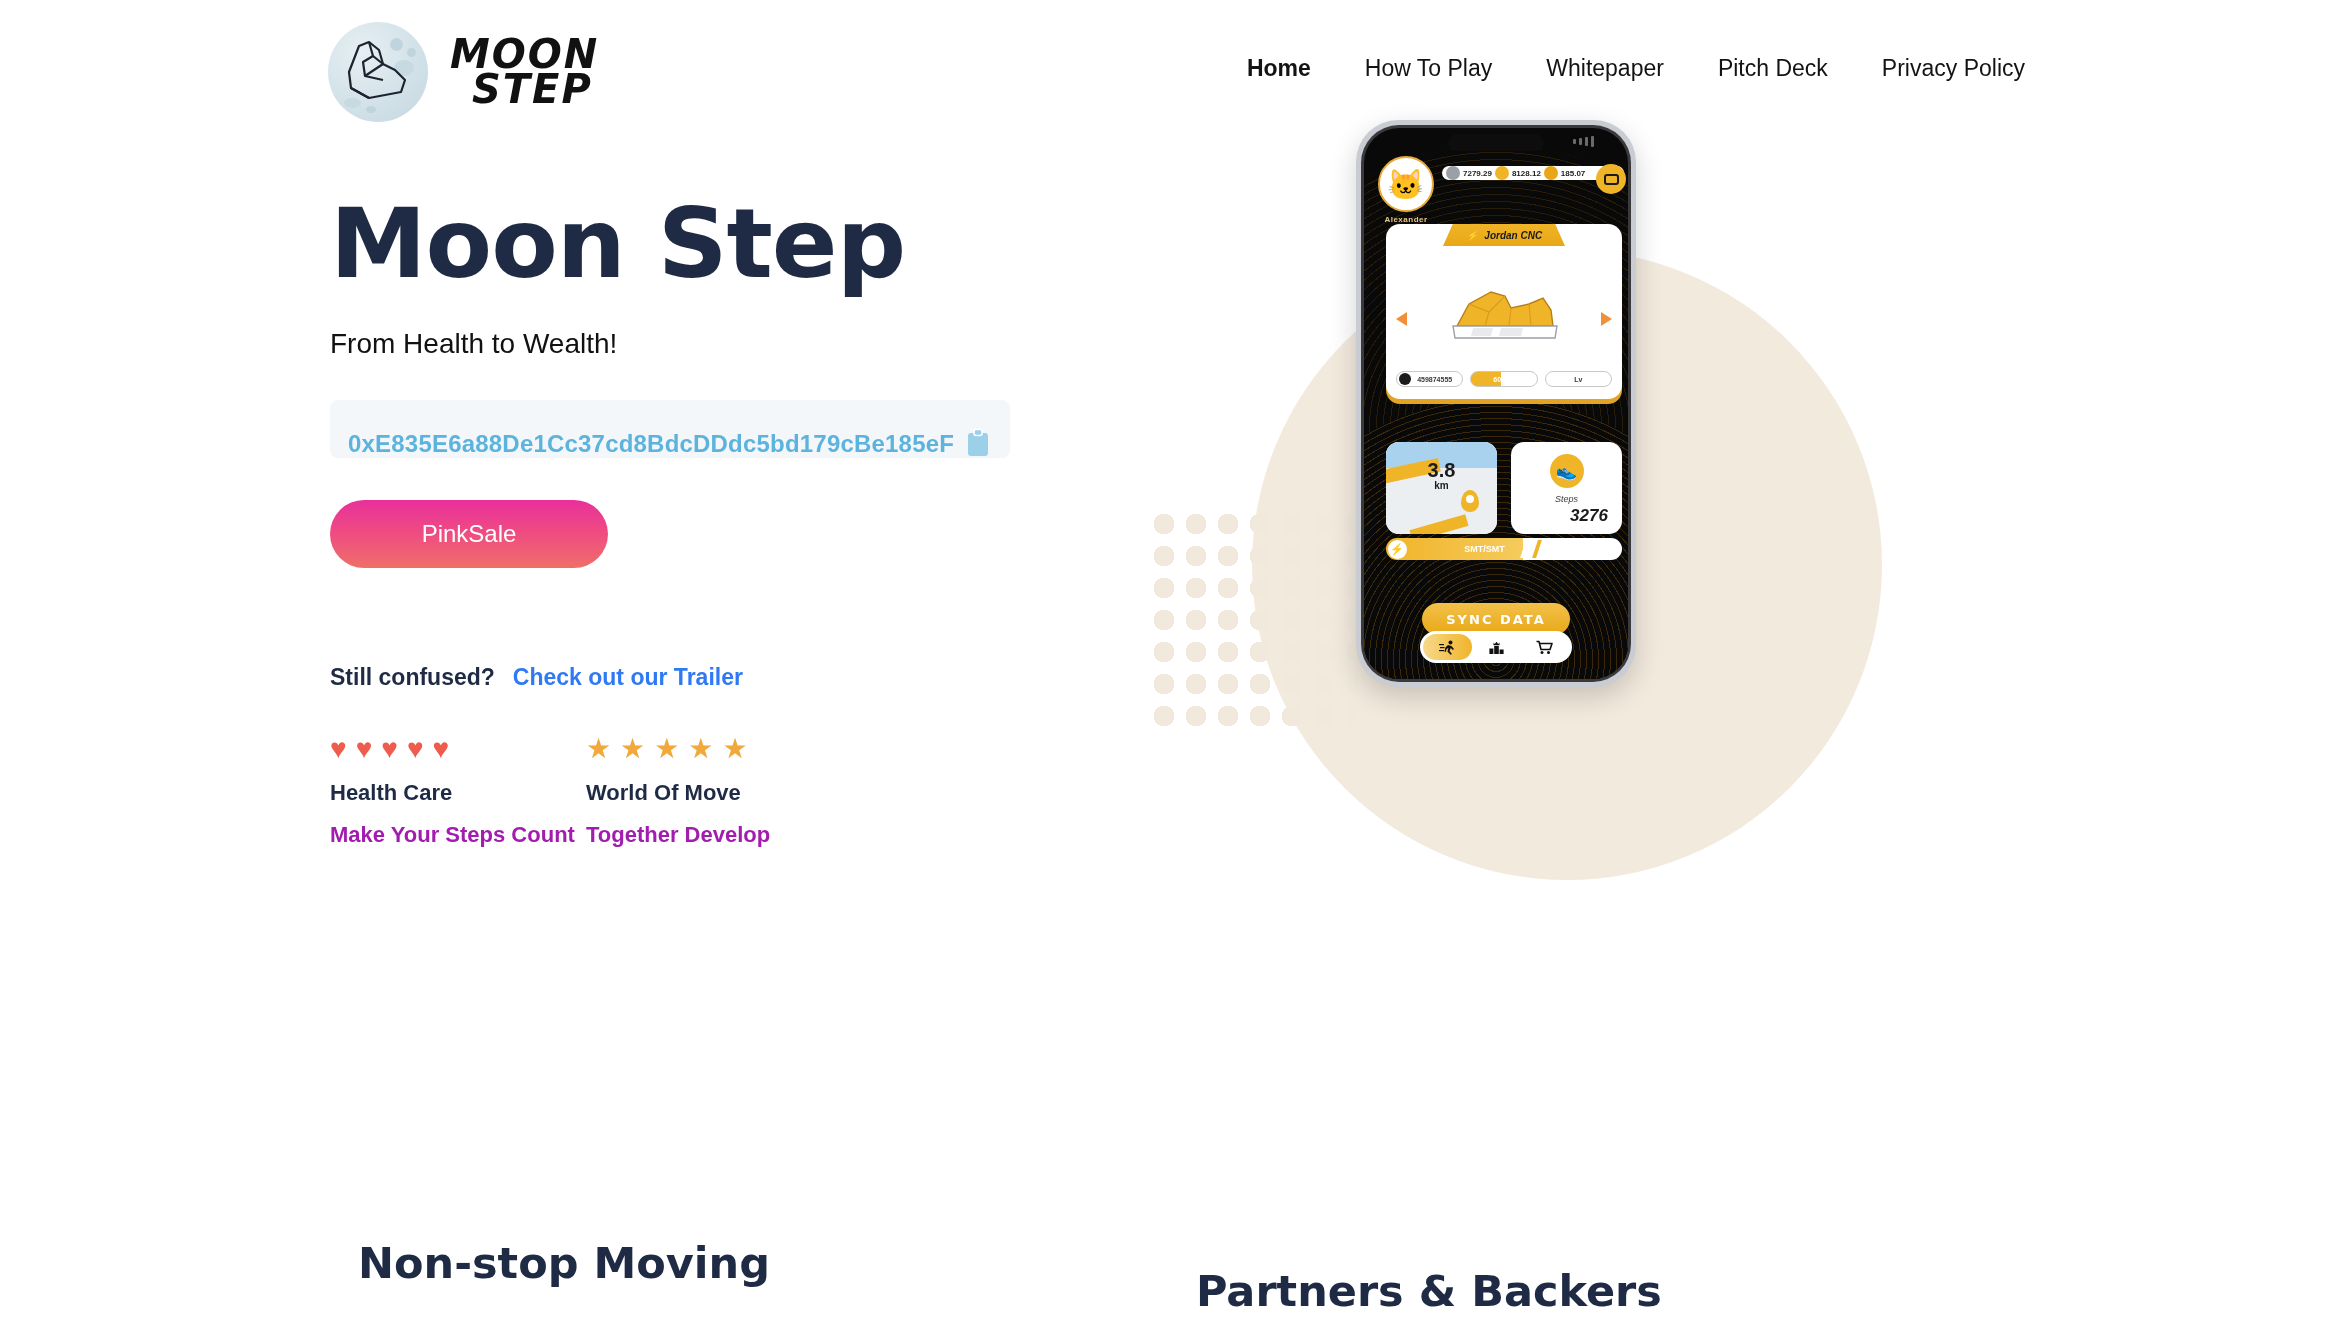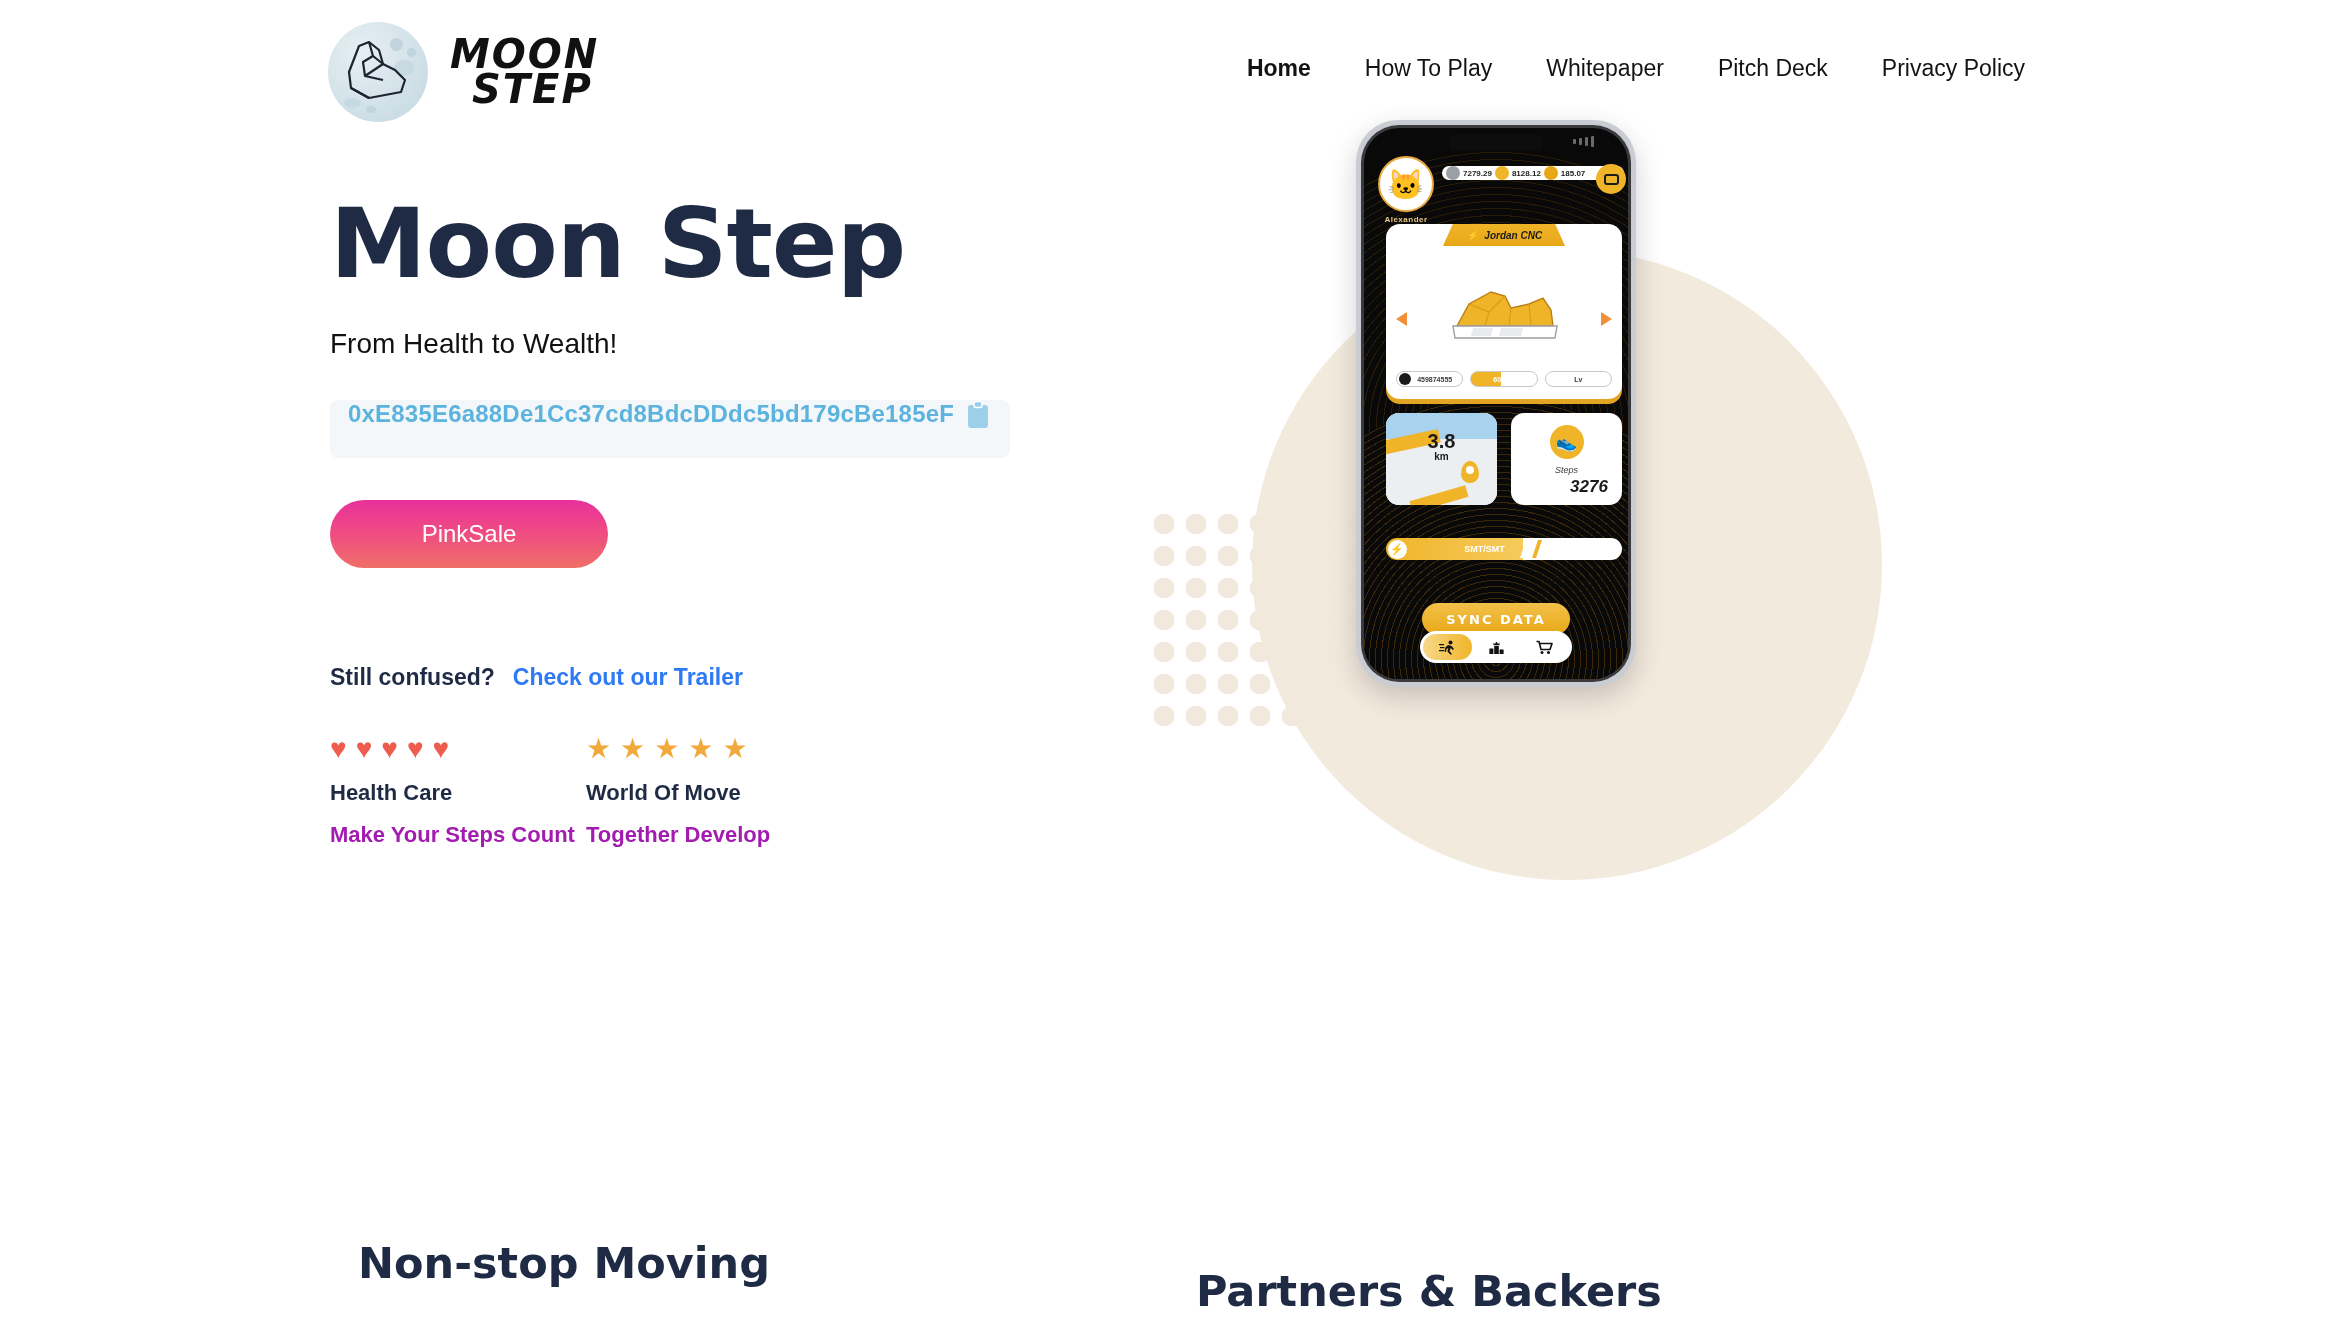--- a/index.html
+++ b/index.html
@@ -34,21 +34,21 @@
   .nav a { color:#131313; text-decoration:none; font-size:23px; padding:0 27px; white-space:nowrap; }
   .nav a.active { font-weight:bold; }
 
   
   .hero-left { position:absolute; left:330px; top:195px; width:760px; }
   .hero-title { font-family:"DejaVu Sans", sans-serif; font-weight:bold;
     font-size:97px; line-height:1.0; color:#1f2a44; letter-spacing:-1px; }
   .hero-sub { margin-top:36px; font-size:28px; color:#111; }
 
   .addr-box { margin-top:40px; width:680px; height:58px; background:#f4f7f9;
-    border-radius:8px; display:flex; align-items:flex-start; padding:0 18px; gap:10px; }
+    border-radius:8px; display:flex; align-items:flex-end; padding:0 18px; gap:10px; }
   .addr-text { color:#5cb3dd; font-size:24px; font-weight:bold; letter-spacing:.2px; flex:1; white-space:nowrap; }
   .copy-icon { width:28px; height:30px; flex:0 0 auto; }
 
   .pinksale { margin-top:42px; width:278px; height:68px; border-radius:34px;
     background: linear-gradient(180deg, #e8309b 0%, #ef4a84 45%, #ef6f68 100%);
     color:#fff; font-size:24px; border:none; cursor:pointer;
     display:flex; align-items:center; justify-content:center; }
 
   .confused { margin-top:96px; display:flex; align-items:center; gap:18px; }
   .confused .q { font-size:23px; font-weight:bold; color:#1f2a44; }
@@ -125,21 +125,21 @@
   .pills { position:absolute; left:10px; right:10px; bottom:12px; display:flex; gap:7px; }
   .pill { flex:1; height:16px; border-radius:8px; border:1px solid #c8c8c8;
     display:flex; align-items:center; justify-content:center; font-size:7px;
     color:#3a3a3a; font-weight:bold; position:relative; }
   .pill.dk { background:#fff; }
   .pill .cdot { position:absolute; left:2px; width:12px; height:12px; border-radius:50%; background:#1b1b1b; }
   .pillY { flex:1; height:16px; border-radius:8px; border:1px solid #c8c8c8; overflow:hidden;
     background:linear-gradient(90deg,#f0b429 0%, #f0b429 45%, #ffffff 45%, #ffffff 100%);
     display:flex; align-items:center; justify-content:center; font-size:7px; font-weight:bold; color:#fff; }
 
-  .tiles { position:absolute; left:22px; top:285px; width:236px; height:92px; display:flex; gap:14px; }
+  .tiles { position:absolute; left:22px; top:314px; width:236px; height:92px; display:flex; gap:14px; }
   .tile { flex:1; background:#fff; border-radius:13px; position:relative; overflow:hidden; }
   .map-bg { position:absolute; inset:0; background:#eceff1; }
   .map-water { position:absolute; left:0; top:0; width:100%; height:26px; background:#a9d2ef; }
   .map-road { position:absolute; background:#f0b429; }
   .map-km { position:absolute; left:50%; top:18px; transform:translateX(-50%); text-align:center; }
   .map-km .n { font-size:20px; font-weight:bold; color:#1b1b1b; line-height:1; }
   .map-km .u { font-size:10px; font-weight:bold; color:#1b1b1b; }
   .map-pin { position:absolute; right:18px; bottom:22px; width:18px; height:22px;
     background:#f0b429; border-radius:50% 50% 50% 50%/60% 60% 40% 40%; }
   .map-pin:after { content:""; position:absolute; left:5px; top:5px; width:8px; height:8px;

